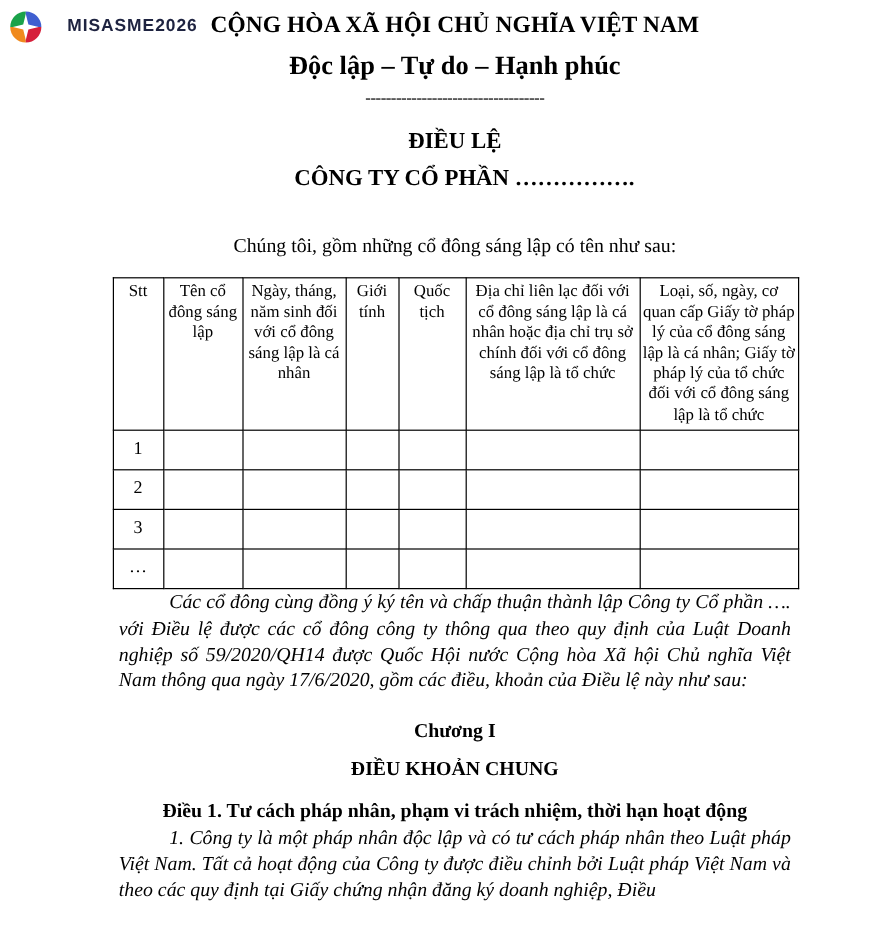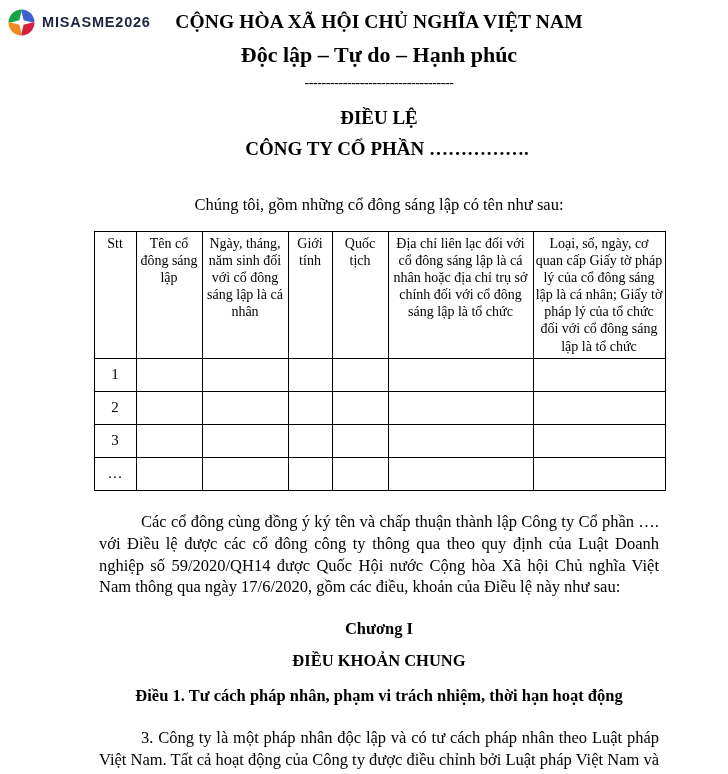--- a/index.html
+++ b/index.html
@@ -16,21 +16,21 @@
     color: #000000;
   }
 
   
   .logo-block {
     position: absolute;
     left: 8px;
     top: 9px;
     display: flex;
     align-items: center;
-    gap: 7px;
+    gap: 21px;
     text-align: center;
   }
   .logo-mark {
     width: 27px;
     height: 27px;
     display: block;
   }
   .logo-text {
     font-family: "Liberation Sans", "DejaVu Sans", sans-serif;
     font-size: 14.5px;
@@ -133,22 +133,23 @@
   col.c-gender  { width: 44px; }
   col.c-nation  { width: 56px; }
   col.c-address { width: 145px; }
   col.c-legaldoc{ width: 132px; }
 
   
   .para {
     font-size: 16.5px;
     line-height: 1.33;
     text-align: justify;
-    margin: 20px auto 0 auto;
+    margin: 0 auto 0 auto;
     width: 560px;
+    font-style: italic;
   }
   .para.indent {
     text-indent: 42px;
   }
 
   .center-head {
     text-align: center;
     font-size: 16.5px;
     font-weight: 700;
     line-height: 1.3;
@@ -255,15 +256,15 @@
       </tbody>
     </table>
   </div>
 
   <p class="para indent">Các cổ đông cùng đồng ý ký tên và chấp thuận thành lập Công ty Cổ phần …. với Điều lệ được các cổ đông công ty thông qua theo quy định của Luật Doanh nghiệp số 59/2020/QH14  được Quốc Hội nước Cộng hòa Xã hội Chủ nghĩa Việt Nam thông qua ngày 17/6/2020, gồm các điều, khoản của Điều lệ này như sau:</p>
 
   <div class="center-head chapter">Chương I</div>
   <div class="center-head chapter-name">ĐIỀU KHOẢN CHUNG</div>
   <div class="center-head article-head">Điều 1. Tư cách pháp nhân, phạm vi trách nhiệm, thời hạn hoạt động</div>
 
-  <p class="para indent">3. Công ty là một pháp nhân độc lập và có tư cách pháp nhân theo Luật pháp Việt Nam. Tất cả hoạt động của Công ty được điều chỉnh bởi Luật pháp Việt Nam và theo các quy định tại Giấy chứng nhận đăng ký doanh nghiệp, Điều</p>
+  <p class="para indent">1. Công ty là một pháp nhân độc lập và có tư cách pháp nhân theo Luật pháp Việt Nam. Tất cả hoạt động của Công ty được điều chỉnh bởi Luật pháp Việt Nam và theo các quy định tại Giấy chứng nhận đăng ký doanh nghiệp, Điều</p>
 
 </div>
 
 </body></html>

